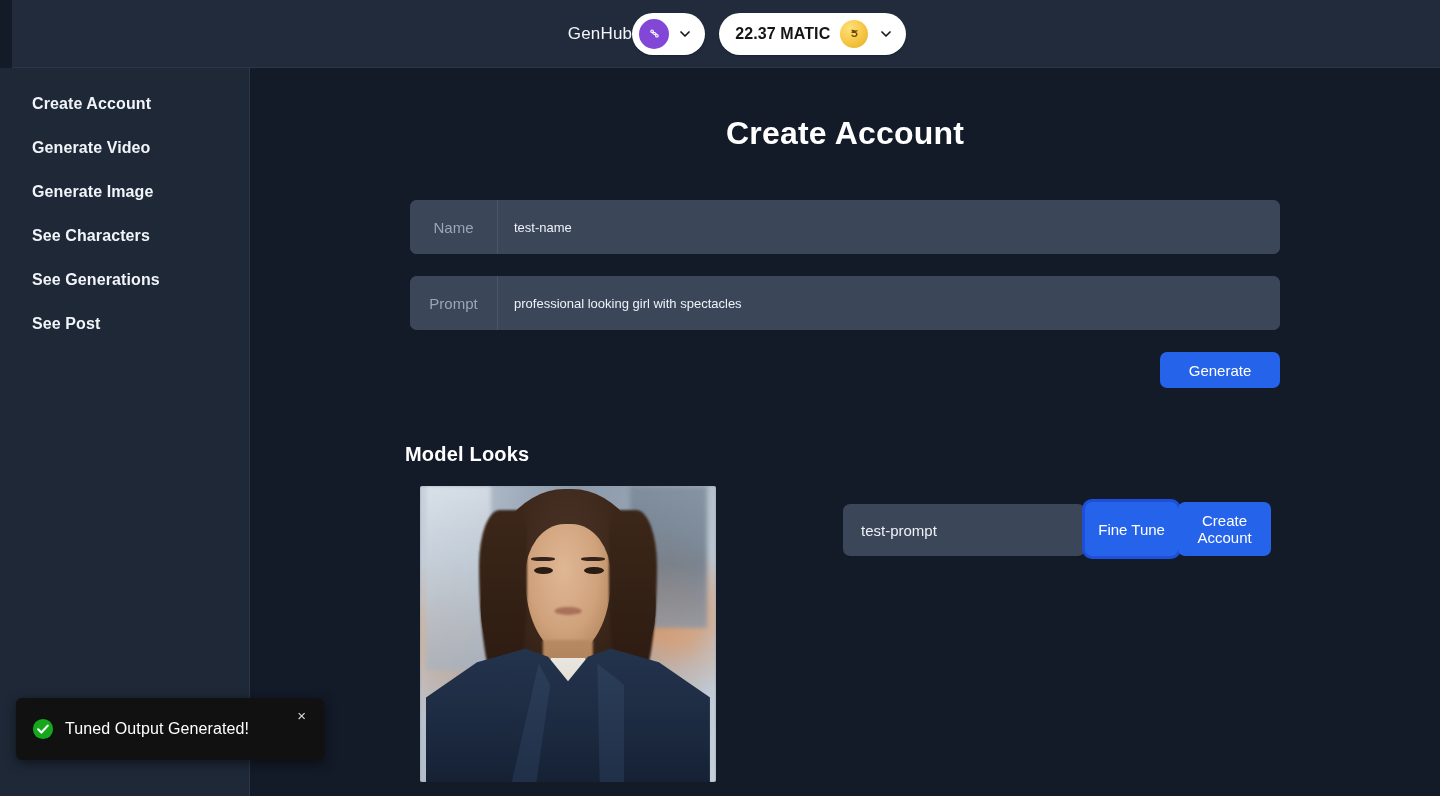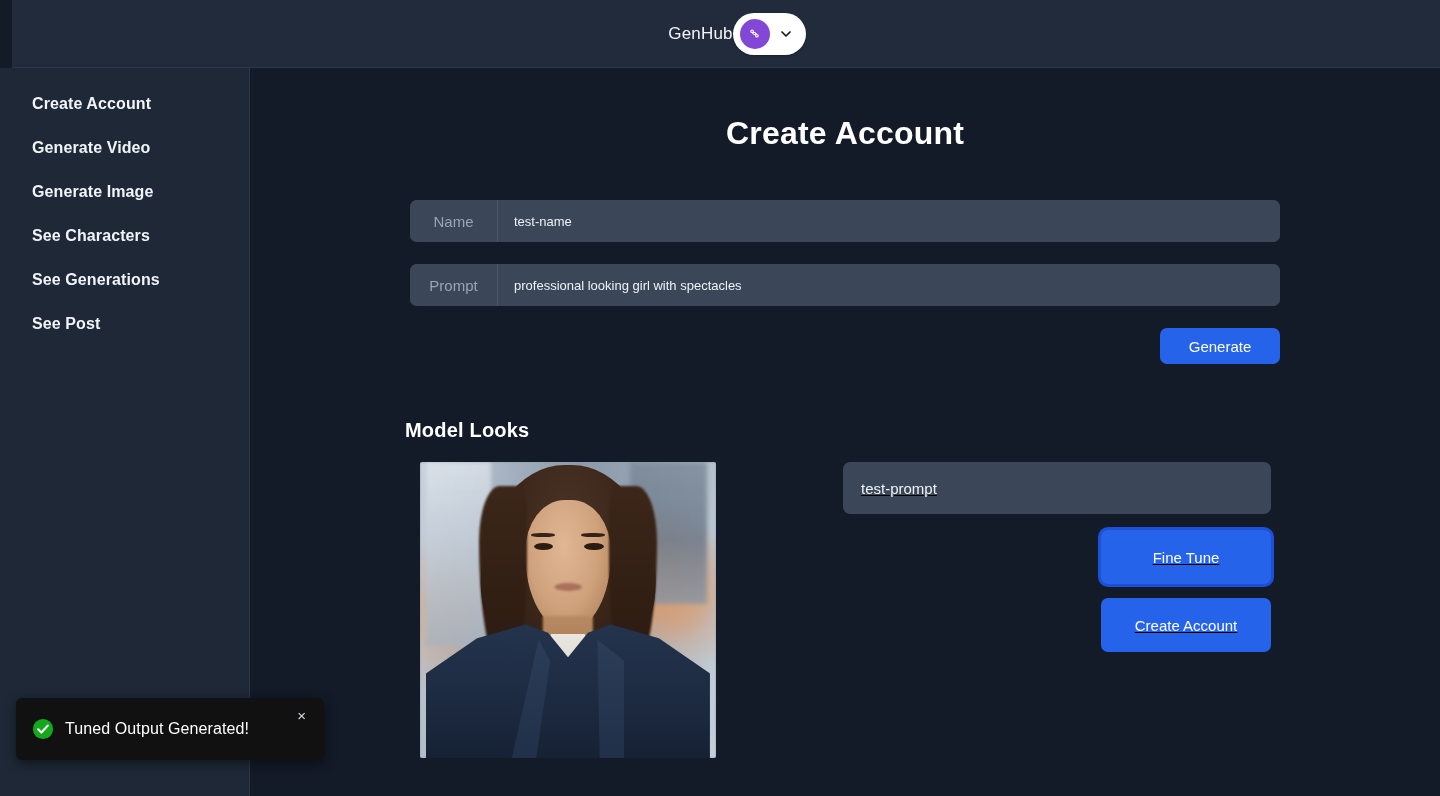--- a/index.html
+++ b/index.html
@@ -149,21 +149,21 @@
     padding-top: 48px;
   }
 
   .field-row {
     display: flex;
     align-items: stretch;
     background: #3b4659;
     border-radius: 7px;
     overflow: hidden;
     margin-bottom: 22px;
-    height: 42px;
+    height: 54px;
   }
 
   .field-label {
     width: 88px;
     display: flex;
     align-items: center;
     justify-content: center;
     color: #9aa5b5;
     font-size: 15px;
     border-right: 1px solid #4a5568;
@@ -345,23 +345,22 @@
     background: linear-gradient(180deg, #3c2719 0%, #2b1a11 100%);
     border-radius: 20% 44% 48% 40% / 14% 30% 70% 60%;
     filter: blur(1px);
   }
 
   .looks-right {
     margin-left: 127px;
     width: 428px;
     flex: 0 0 auto;
     display: flex;
-    flex-direction: column;
+    flex-direction: row;
     align-items: flex-end;
-    text-decoration: underline;
   }
 
   .prompt-box {
     width: 428px;
     height: 52px;
     background: #3b4659;
     border-radius: 7px;
     display: flex;
     align-items: center;
     padding-left: 18px;
@@ -442,20 +441,31 @@
             <path d="M15.4 12.6a2.6 2.6 0 1 0 0 5.2 2.6 2.6 0 0 0 0-5.2zm0 1.6a1 1 0 1 1 0 2 1 1 0 0 1 0-2z" fill="#ffffff"></path>
             <path d="M9.9 9.6c2.6-.3 5 1.1 5.7 3.4l-1.6.5c-.5-1.5-2.1-2.4-3.9-2.2z" fill="#ffffff"></path>
             <path d="M14.1 14.4c-2.6.3-5-1.1-5.7-3.4l1.6-.5c.5 1.5 2.1 2.4 3.9 2.2z" fill="#ffffff"></path>
           </svg>
         </span>
         <svg class="chev" viewBox="0 0 20 20" aria-hidden="true">
           <path d="M5 7.5l5 5 5-5" stroke="#1b1b1b" stroke-width="2.2" fill="none" stroke-linecap="round" stroke-linejoin="round"></path>
         </svg>
       </div>
 
+      <div class="pill balance-pill">
+        <span class="balance-text">22.37 MATIC</span>
+        <span class="coin-badge">
+          <svg width="15" height="15" viewBox="0 0 24 24" aria-hidden="true">
+            <path d="M7 6c3 0 5 1 7 1 1.6 0 2.6-.4 3.4-1-.3 2-1.6 3.2-3.6 3.4 1.9.6 3.1 2 3.1 3.8 0 2.4-2.1 4.3-5 4.3-2.6 0-4.6-1.4-5.2-3.3l2-.7c.4 1.2 1.6 2 3.1 2 1.6 0 2.8-.9 2.8-2.2 0-1.3-1.1-2.1-2.9-2.1H7.3V9.6H9C7.8 9 7.2 7.7 7 6z" fill="#6b4a08"></path>
+          </svg>
+        </span>
+        <svg class="chev" viewBox="0 0 20 20" aria-hidden="true">
+          <path d="M5 7.5l5 5 5-5" stroke="#1b1b1b" stroke-width="2.2" fill="none" stroke-linecap="round" stroke-linejoin="round"></path>
+        </svg>
+      </div>
 
     </div>
   </div>
 
   <nav class="sidebar">
     <div class="nav-item">Create Account</div>
     <div class="nav-item">Generate Video</div>
     <div class="nav-item">Generate Image</div>
     <div class="nav-item">See Characters</div>
     <div class="nav-item">See Generations</div>

